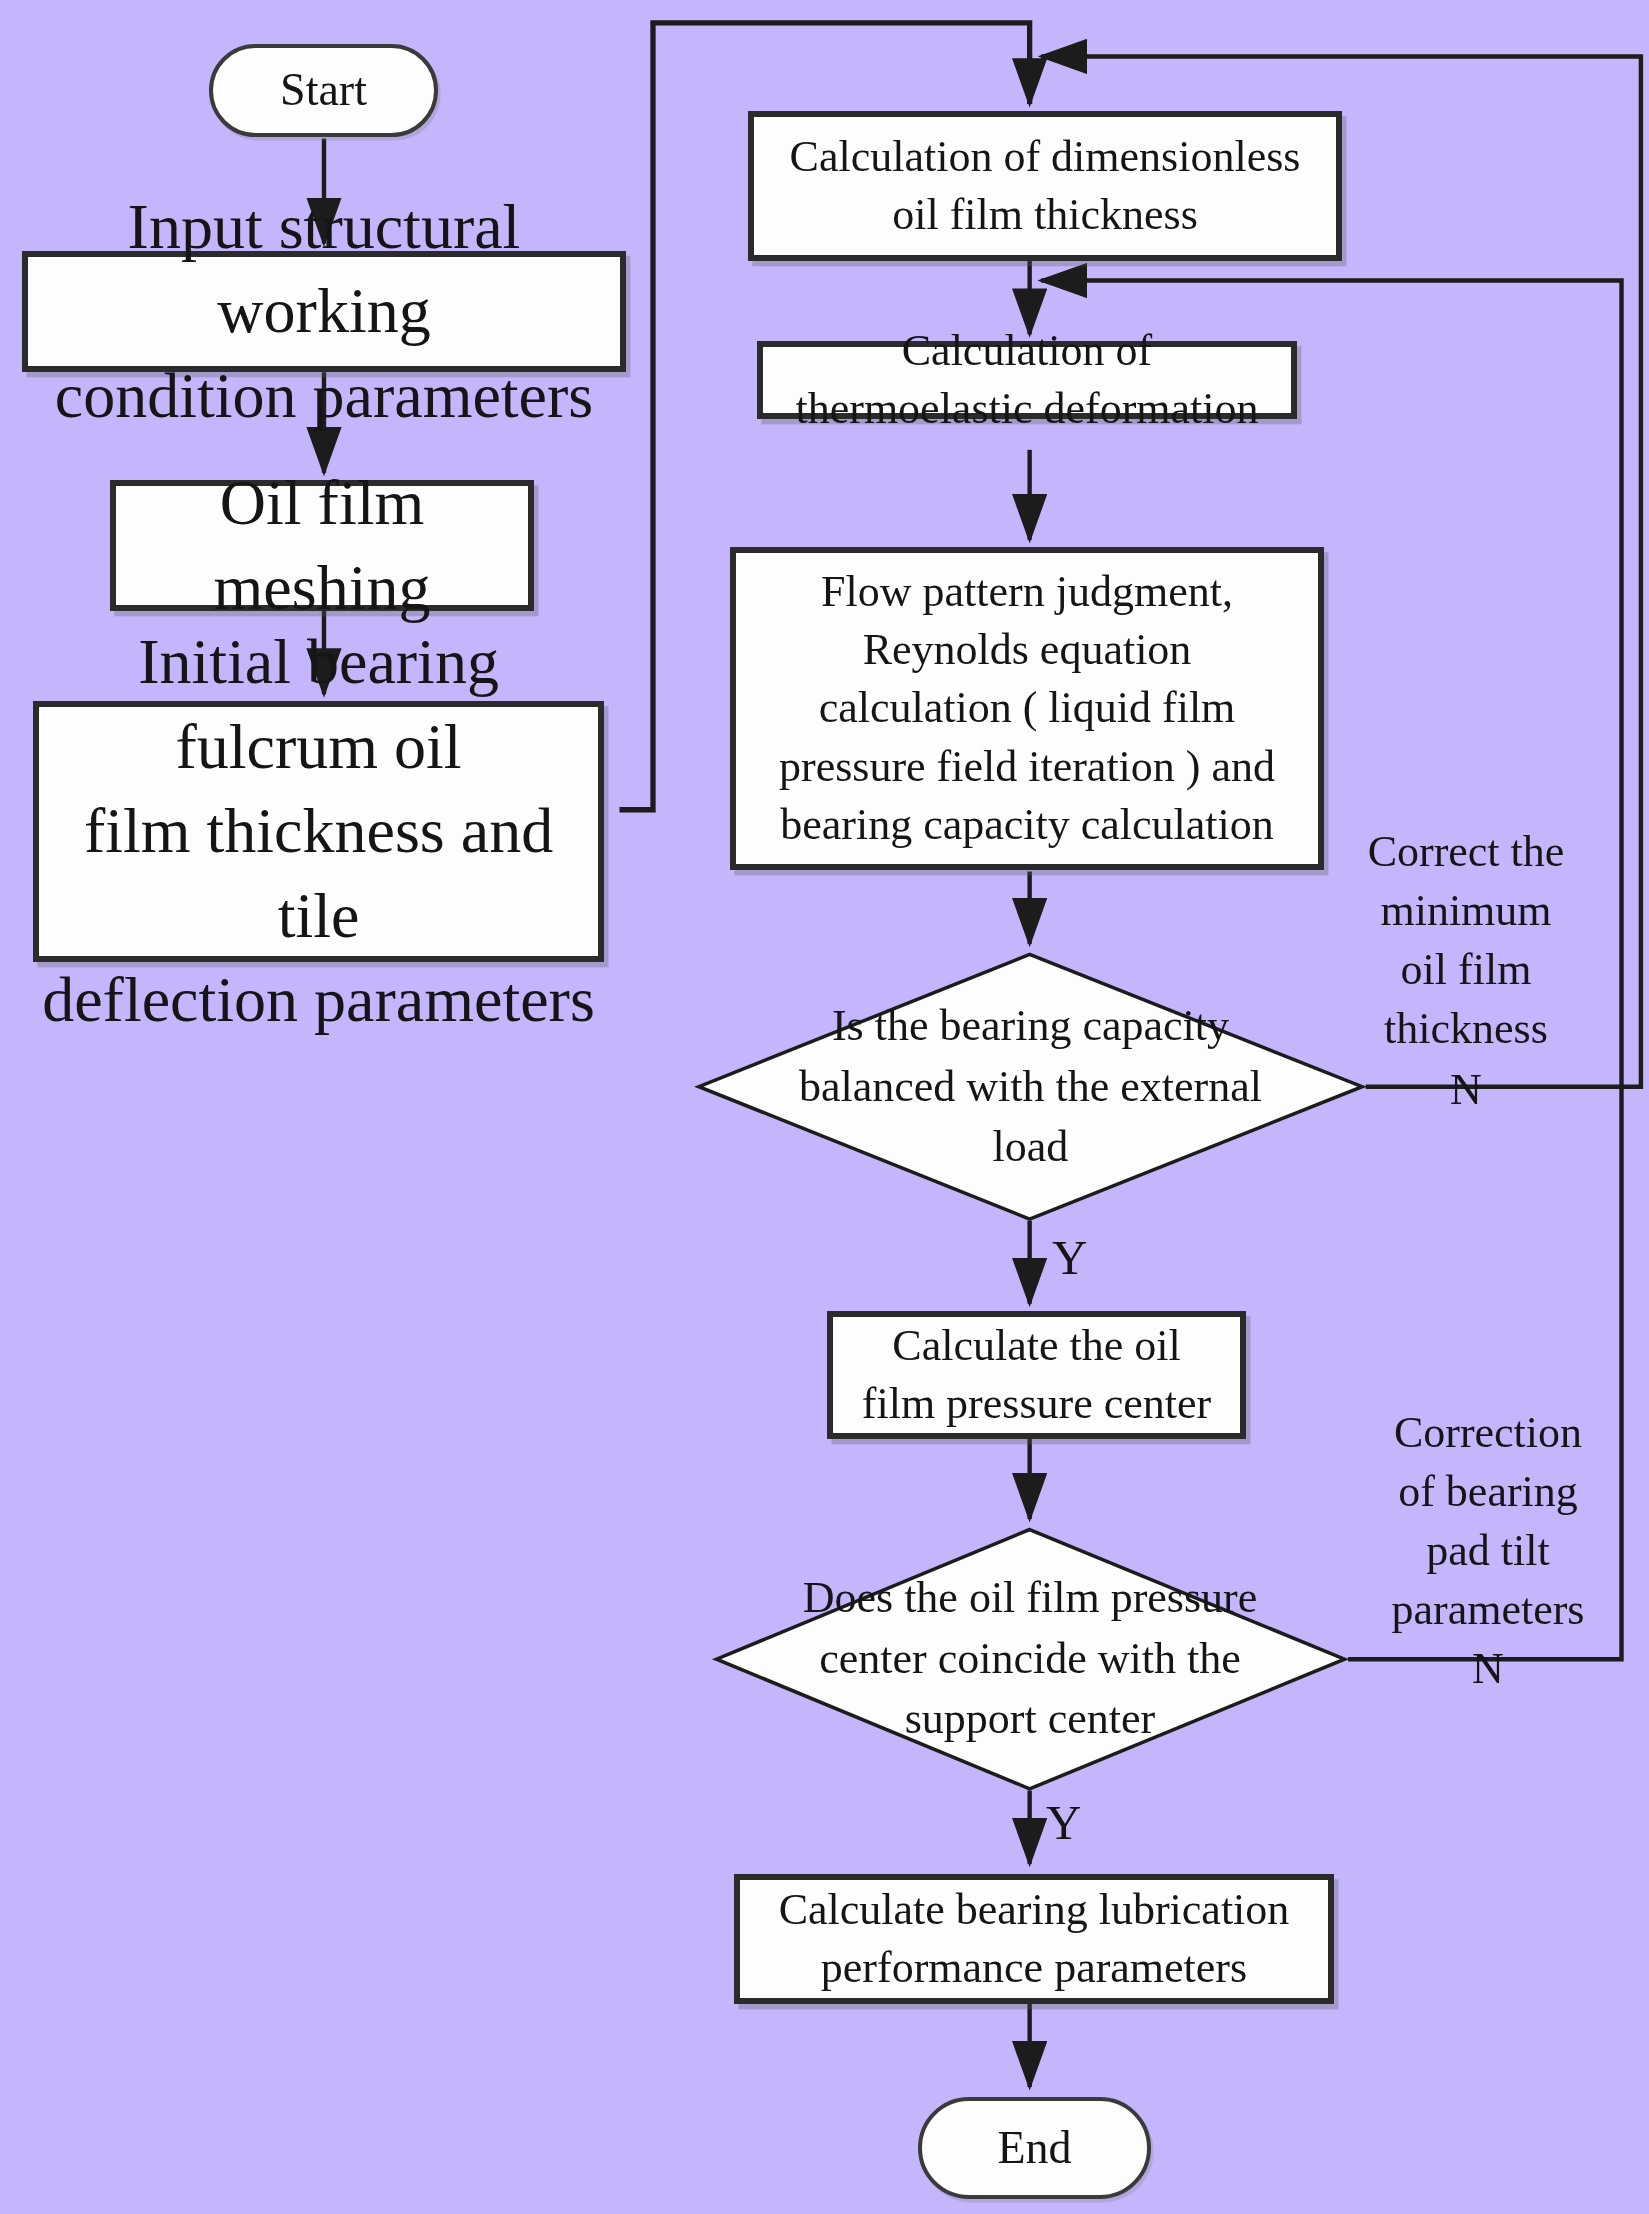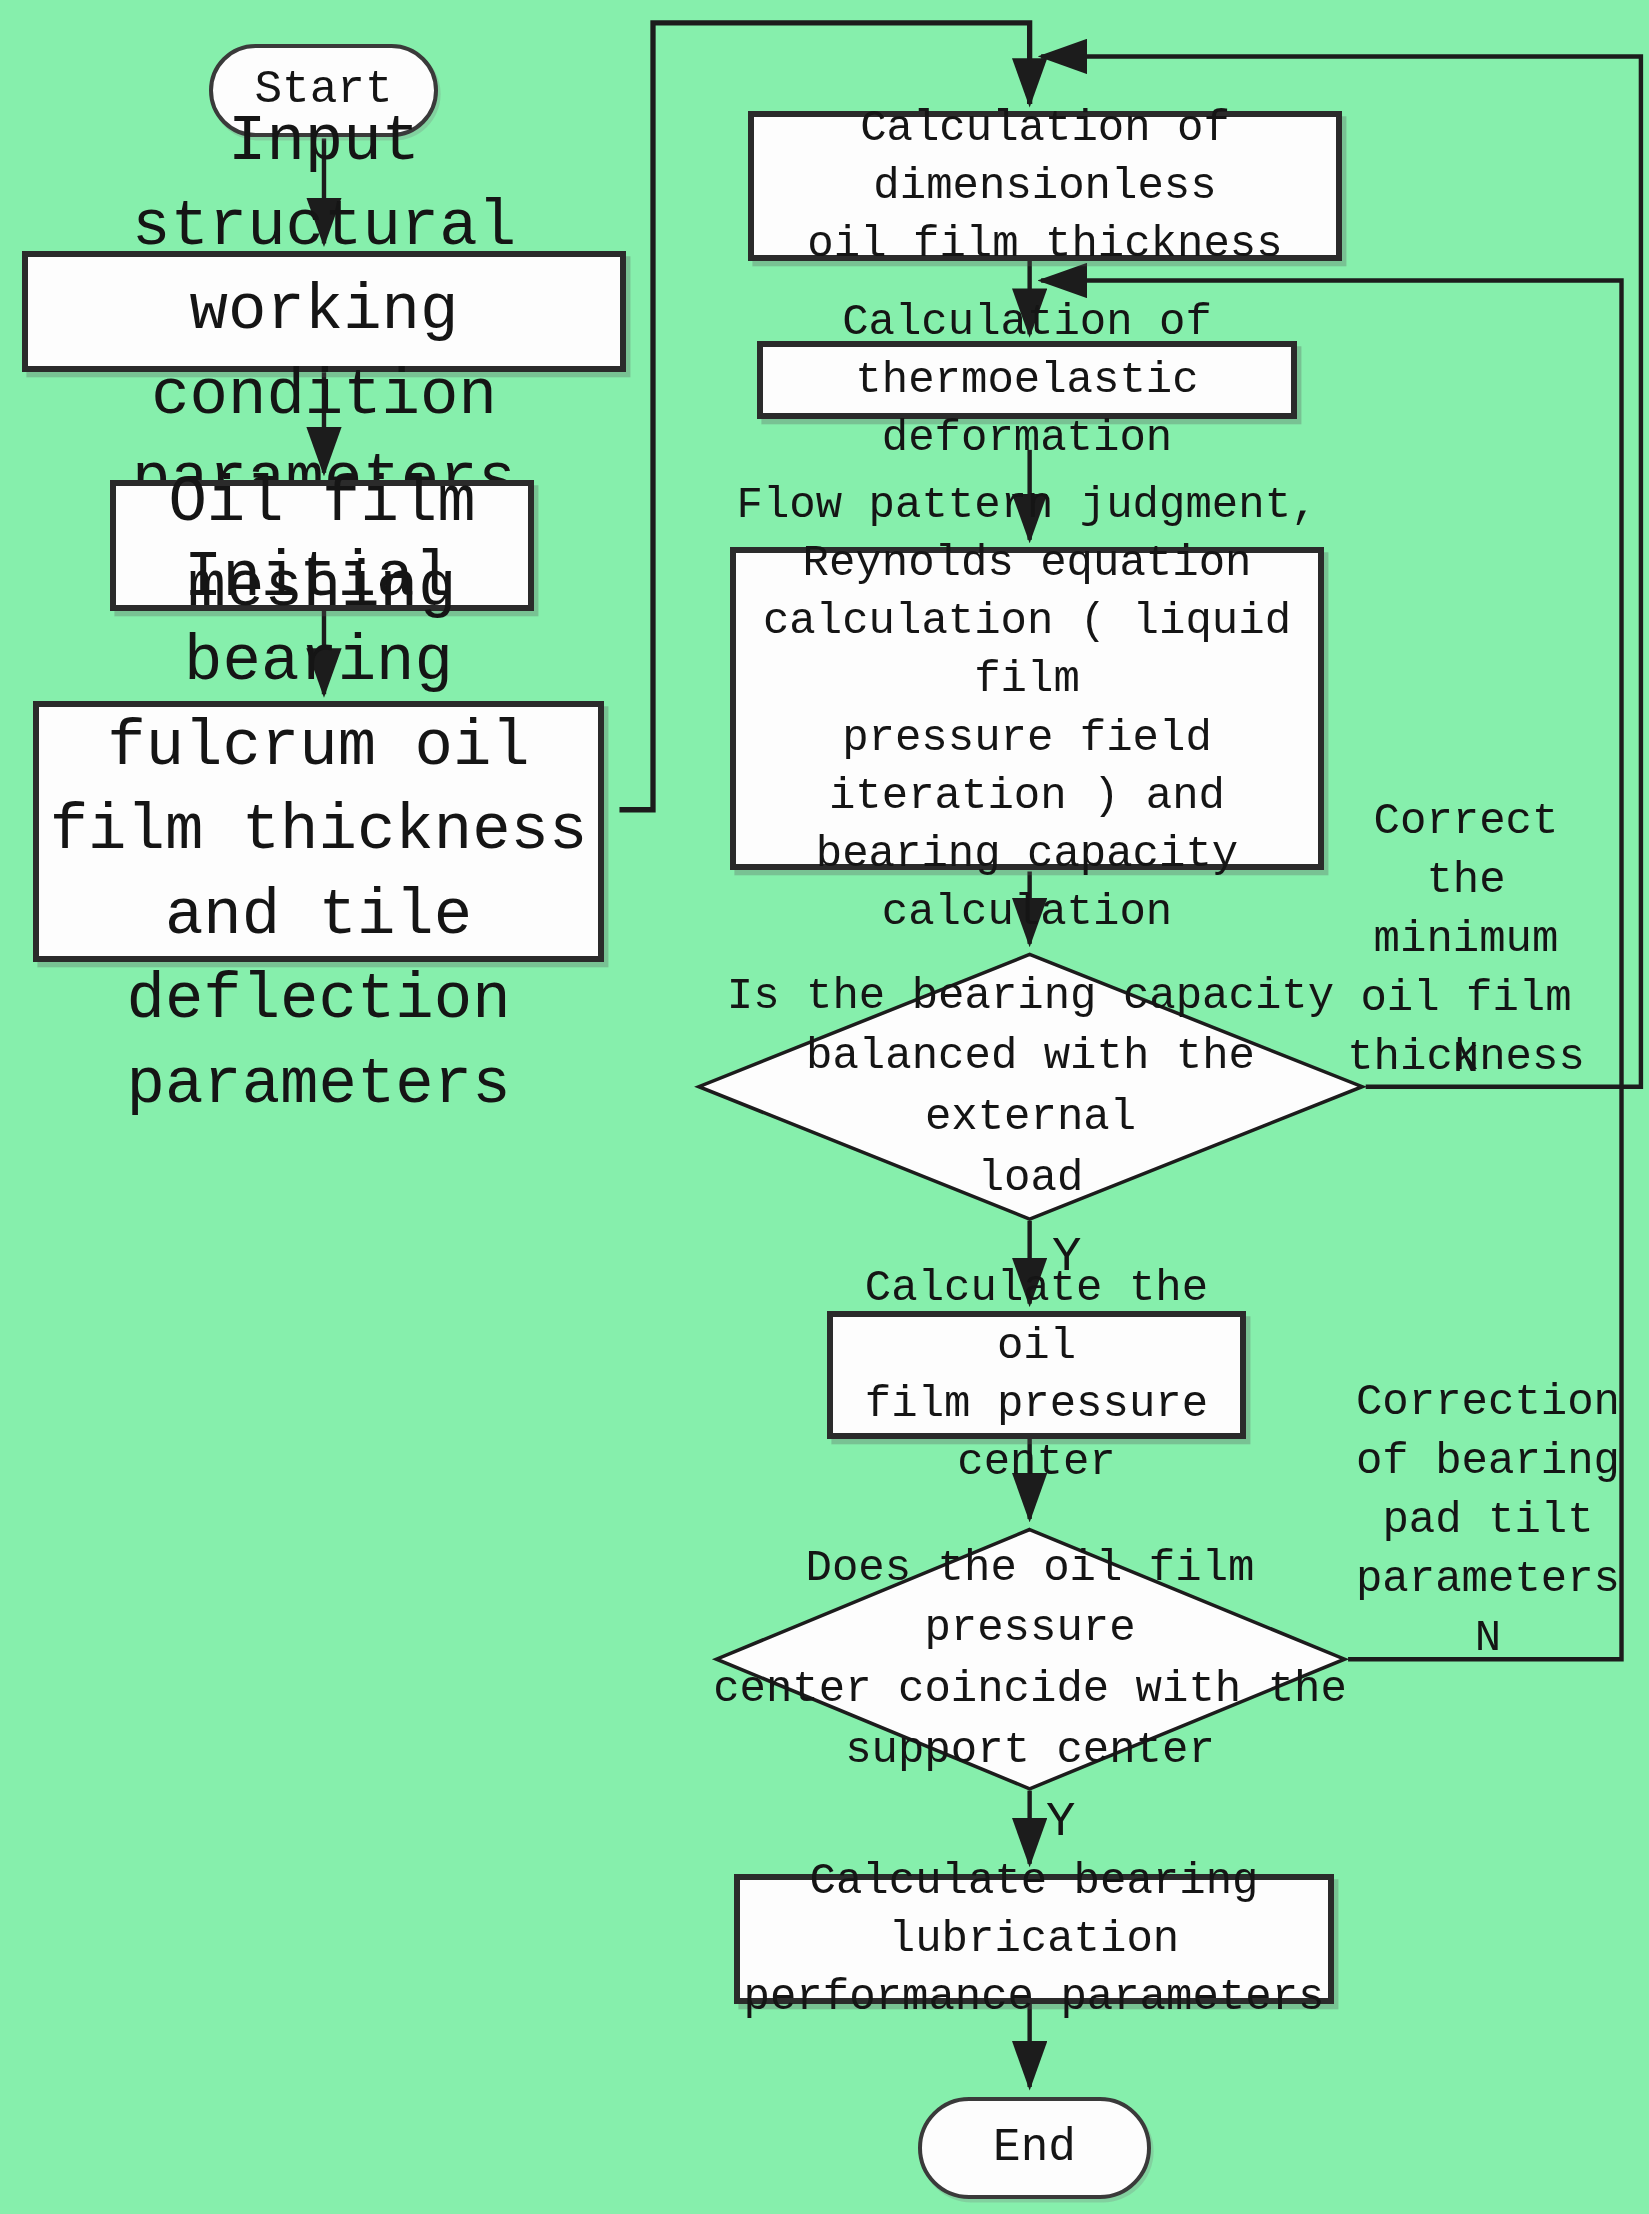--- a/index.html
+++ b/index.html
@@ -1,21 +1,21 @@
 <!DOCTYPE html>
 <html style="font-size:14px"><head>
 <meta charset="utf-8">
 <style>
   html, body { margin: 0; padding: 0; background: #ffffff; }
   .canvas {
     position: relative;
     width: 1650px;
     height: 2214px;
-    background: #86efac;
-    font-family: Liberation Mono, monospace;
+    background: #c4b5fd;
+    font-family: Liberation Serif, serif;
     color: #151515;
     overflow: hidden;
   }
   svg.edge-layer {
     position: absolute;
     left: 0; top: 0;
     width: 1650px; height: 2214px;
   }
   .node {
     position: absolute;
@@ -49,20 +49,21 @@
     white-space: pre-line;
     background: transparent;
     line-height: 1.38;
   }
   .side-label {
     position: absolute;
     text-align: center;
     white-space: pre-line;
     font-size: 44px;
     line-height: 1.34;
+    margin-top: 31px;
   }
   .branch-letter {
     position: absolute;
     font-size: 49px;
     line-height: 1;
   }
 </style>
 </head>
 <body>
 

